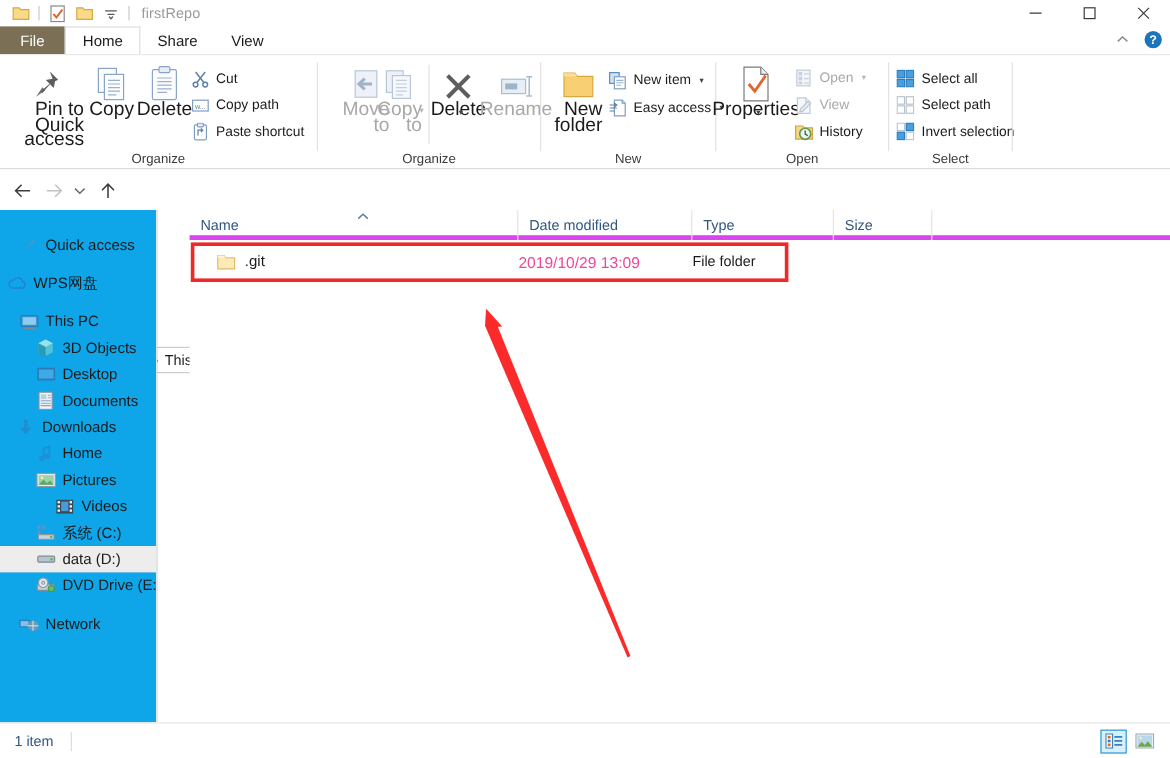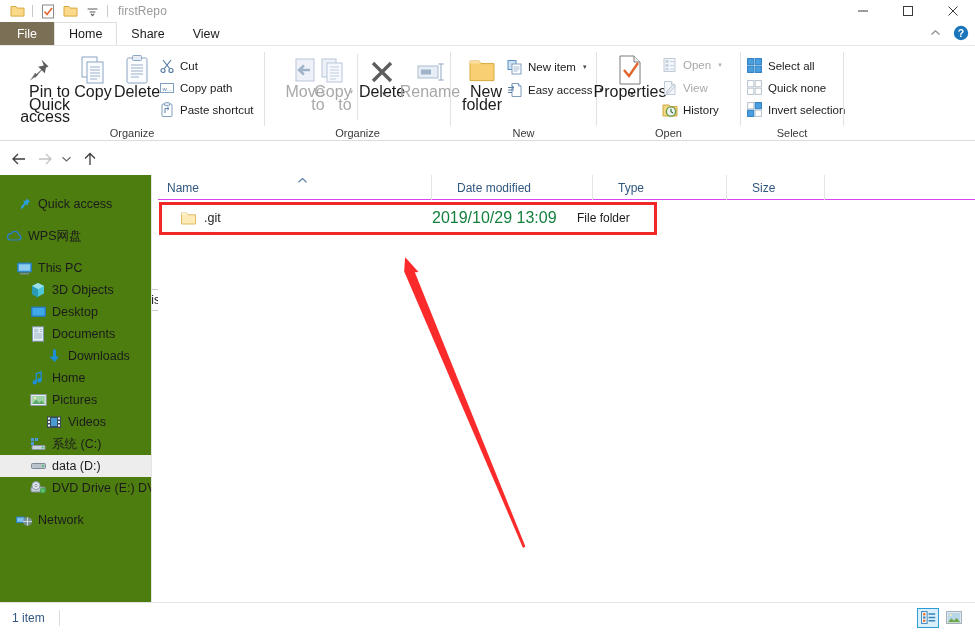--- a/index.html
+++ b/index.html
@@ -92,46 +92,46 @@
 
   .searchbox {
     position:absolute; left:757px; top:147px; width:213px; height:22px;
     border:1px solid #cccccc; background:#fff; display:flex; align-items:center;
     padding:0 4px 0 7px;
   }
   .searchbox .ph { font-size:12px; color:#6d6d6d; flex:1; }
 
   
   .sidebar {
-    position:absolute; left:0; top:175px; width:152px; height:427px;
-    background:#4d7c0f; border-right:1px solid #e4e4e4; padding-top:18px;
+    position:absolute; left:0; top:175px; width:131px; height:427px;
+    background:#0ea5e9; border-right:1px solid #e4e4e4; padding-top:18px;
   }
   .nav-item {
     display:flex; align-items:center; height:22px; font-size:12.5px; color:#1b1b1b;
     white-space:nowrap; overflow:hidden;
   }
   .nav-item.sel { background:#ededed; }
   .nav-item .ni-ic { width:20px; height:18px; display:flex; align-items:center; justify-content:center;
                      flex:0 0 20px; margin-right:4px; }
   .nav-gap { height:10px; }
 
   
   .listarea {
     position:absolute; left:158px; top:175px; width:817px; height:427px; background:#fff;
   }
-  .colhead { position:relative; height:25px; border-bottom:1px solid #d946ef; display:flex;gap:16px; }
+  .colhead { position:relative; height:25px; border-bottom:4px solid #d946ef; display:flex; }
   .col {
     position:relative; font-size:12px; color:#31577e; display:flex; align-items:center;
     padding-left:9px; border-right:1px solid #e4e4e4; height:25px;
   }
   .sortcaret { position:absolute; left:139px; top:1px; font-size:9px; color:#5a7fa5; }
   .row { display:flex; align-items:center; height:24px; margin-top:6px; }
   .row .cellname { width:274px; display:flex; align-items:center; padding-left:22px; gap:7px;
                    font-size:12.5px; color:#1b1b1b; }
-  .row .celldate { width:145px; font-size:16px; color:#15803d; }
+  .row .celldate { width:145px; font-size:13px; color:#ec4899; }
   .row .celltype { width:118px; font-size:12px; color:#1b1b1b; }
 
   
   .hl-box {
     position:absolute; left:159px; top:202px; width:498px; height:33px;
     border:3px solid #f02828; pointer-events:none;
   }
   .anno-svg { position:absolute; left:0; top:0; width:975px; height:632px; pointer-events:none; }
 
   
@@ -473,21 +473,21 @@
         <div class="ic">
           <svg width="15" height="15" viewBox="0 0 15 15">
               <g fill="#fff" stroke="#b9c3cd">
                 <rect x="0.6" y="0.6" width="6.2" height="6.2"></rect>
                 <rect x="8.2" y="0.6" width="6.2" height="6.2"></rect>
                 <rect x="0.6" y="8.2" width="6.2" height="6.2"></rect>
                 <rect x="8.2" y="8.2" width="6.2" height="6.2"></rect>
               </g>
             </svg>
         </div>
-        <div class="lb">Quick none</div>
+        <div class="lb">Select path</div>
       </div>
 
       <div class="sm-btn" style="left:5px;top:53px">
         <div class="ic">
           <svg width="15" height="15" viewBox="0 0 15 15">
               <rect x="0.6" y="0.6" width="6.2" height="6.2" fill="#fff" stroke="#b9c3cd"></rect>
               <rect x="8.2" y="0.6" width="6.2" height="6.2" fill="#4a9fe0" stroke="#2a7cc0"></rect>
               <rect x="0.6" y="8.2" width="6.2" height="6.2" fill="#4a9fe0" stroke="#2a7cc0"></rect>
               <rect x="8.2" y="8.2" width="6.2" height="6.2" fill="#fff" stroke="#b9c3cd"></rect>
             </svg>
@@ -624,21 +624,21 @@
             <rect x="1.5" y="0.8" width="11" height="14.4" fill="#eef3f8" stroke="#7d97b0"></rect>
             <rect x="3" y="2.6" width="4.5" height="4" fill="#b8cfe2"></rect>
             <g stroke="#8aa6bd" stroke-width="0.9">
               <path d="M8.8 3.4h2.6M8.8 5.4h2.6M3 8h8.4M3 10h8.4M3 12h8.4"></path>
             </g>
           </svg>
       </span>
       <span>Documents</span>
     </div>
 
-    <div class="nav-item" style="padding-left:44px">
+    <div class="nav-item" style="padding-left:11px">
       <span class="ni-ic">
         <svg width="15" height="16" viewBox="0 0 15 16">
             <path d="M6 1.5h3v7h3.2L7.5 14 2.3 8.5H6z" fill="#1f8fd4"></path>
           </svg>
       </span>
       <span>Downloads</span>
     </div>
 
     <div class="nav-item" style="padding-left:28px">
       <span class="ni-ic">

